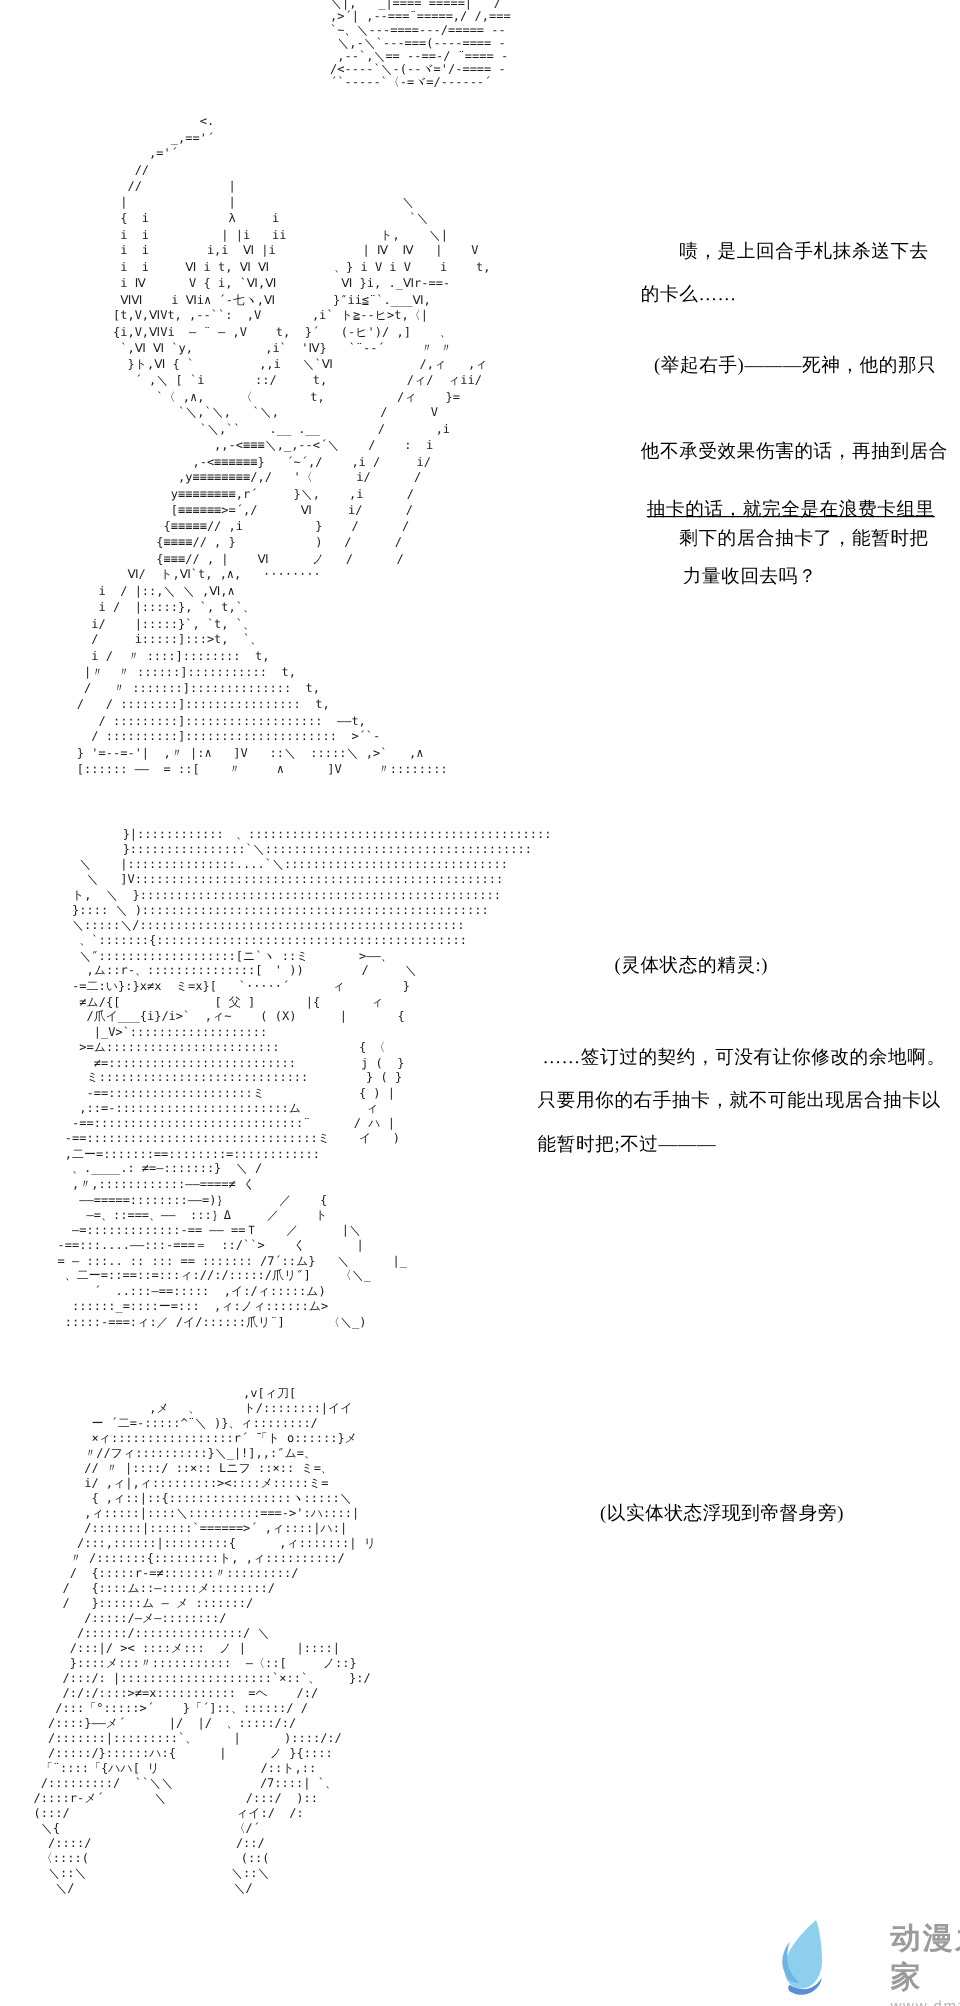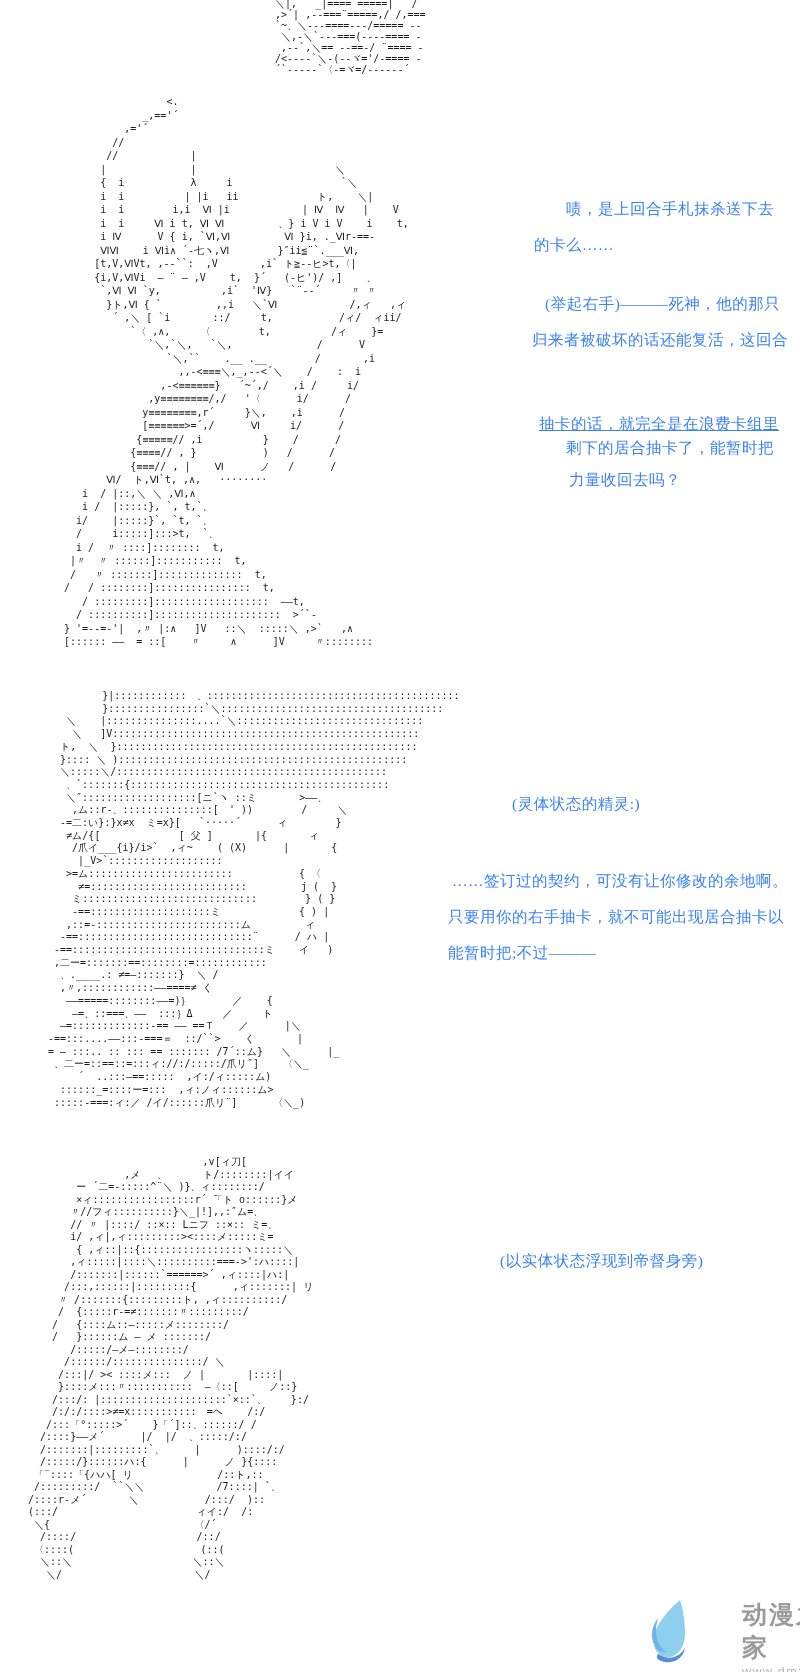--- a/index.html
+++ b/index.html
@@ -1,21 +1,21 @@
 <!DOCTYPE html>
 <html><head>
 <meta charset="utf-8">
 <style>
   html,body{margin:0;padding:0;background:#ffffff;}
   .page{position:relative;width:800px;height:1672px;background:#ffffff;overflow:hidden;
         font-family:"Liberation Sans","DejaVu Sans",sans-serif;}
   .aa{position:absolute;margin:0;white-space:pre;color:#1b1b1b;
       font-family:"DejaVu Sans Mono","Liberation Mono",monospace;
       font-size:10px;letter-spacing:0;}
-  .dlg{position:absolute;white-space:nowrap;color:#3b82f6;
+  .dlg{position:absolute;white-space:nowrap;color:#000000;
        font-family:"Liberation Serif","DejaVu Serif",serif;
        font-size:15.5px;letter-spacing:0.5px;}
   .watermark{position:absolute;left:642px;top:1598px;width:158px;height:72px;
              display:flex;align-items:flex-start;gap:36px;}
   .wm-icon{width:58px;height:68px;flex:0 0 auto;}
   .wm-text{margin-left:6px;}
   .wm-name{font-size:25px;font-weight:bold;letter-spacing:2px;
            font-family:"Liberation Sans","DejaVu Sans",sans-serif;}
   .wm-url{font-size:12.5px;letter-spacing:1.5px;margin-top:1px;
           font-family:"Liberation Sans","DejaVu Sans",sans-serif;}
@@ -141,21 +141,21 @@
  ＼{                        〈/´
   /::::/                    /::/
  〈::::(                     (::(
   ＼::＼                    ＼::＼
    ＼/                      ＼/</pre>
 
   <div class="dlg" style="left:566px;top:199px;">啧，是上回合手札抹杀送下去</div>
   <div class="dlg" style="left:534px;top:235px;">的卡么……</div>
 
   <div class="dlg" style="left:545px;top:294px;">(举起右手)———死神，他的那只</div>
-  <div class="dlg" style="left:532px;top:330px;">归来者被破坏的话还能复活，这回合</div>
+  <div class="dlg" style="left:534px;top:366px;">他不承受效果伤害的话，再抽到居合</div>
   <div class="dlg" style="left:539px;top:414px;text-decoration:underline;">抽卡的话，就完全是在浪费卡组里</div>
   <div class="dlg" style="left:566px;top:438px;">剩下的居合抽卡了，能暂时把</div>
   <div class="dlg" style="left:569px;top:470px;">力量收回去吗？</div>
 
   <div class="dlg" style="left:512px;top:794px;">(灵体状态的精灵:)</div>
 
   <div class="dlg" style="left:452px;top:871px;">……签订过的契约，可没有让你修改的余地啊。</div>
   <div class="dlg" style="left:448px;top:907px;">只要用你的右手抽卡，就不可能出现居合抽卡以</div>
   <div class="dlg" style="left:448px;top:943px;">能暂时把;不过———</div>
 

